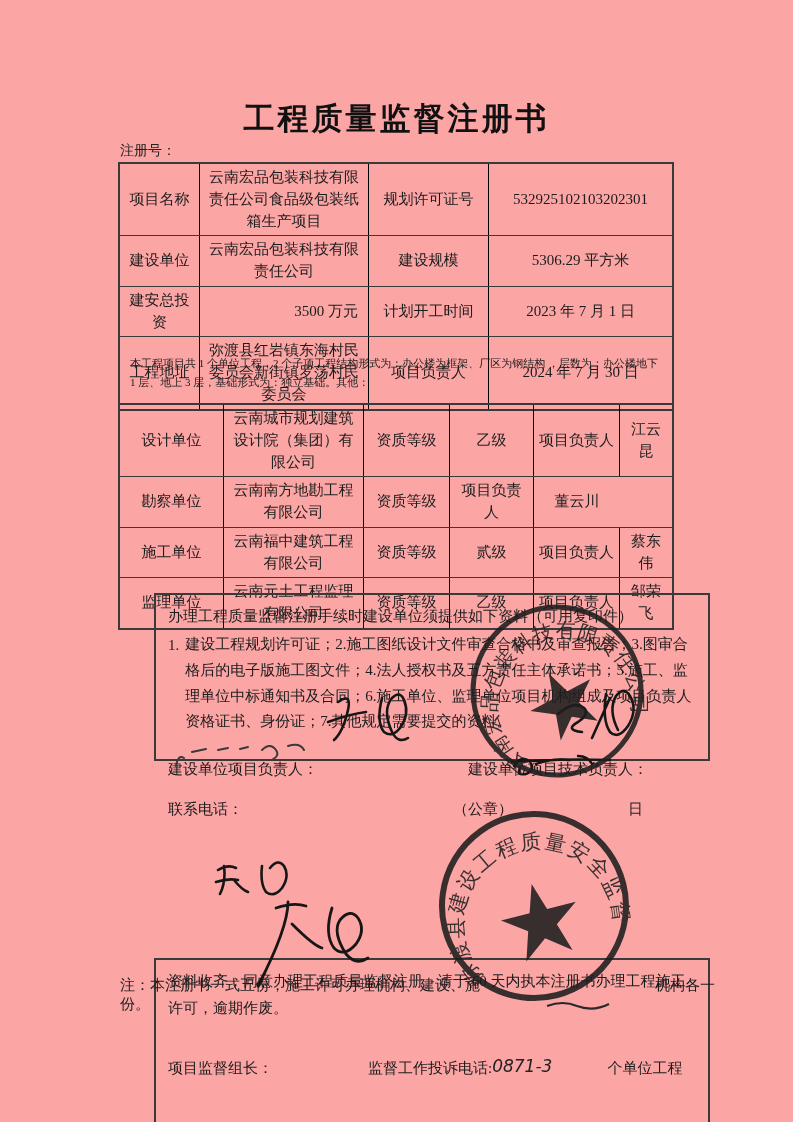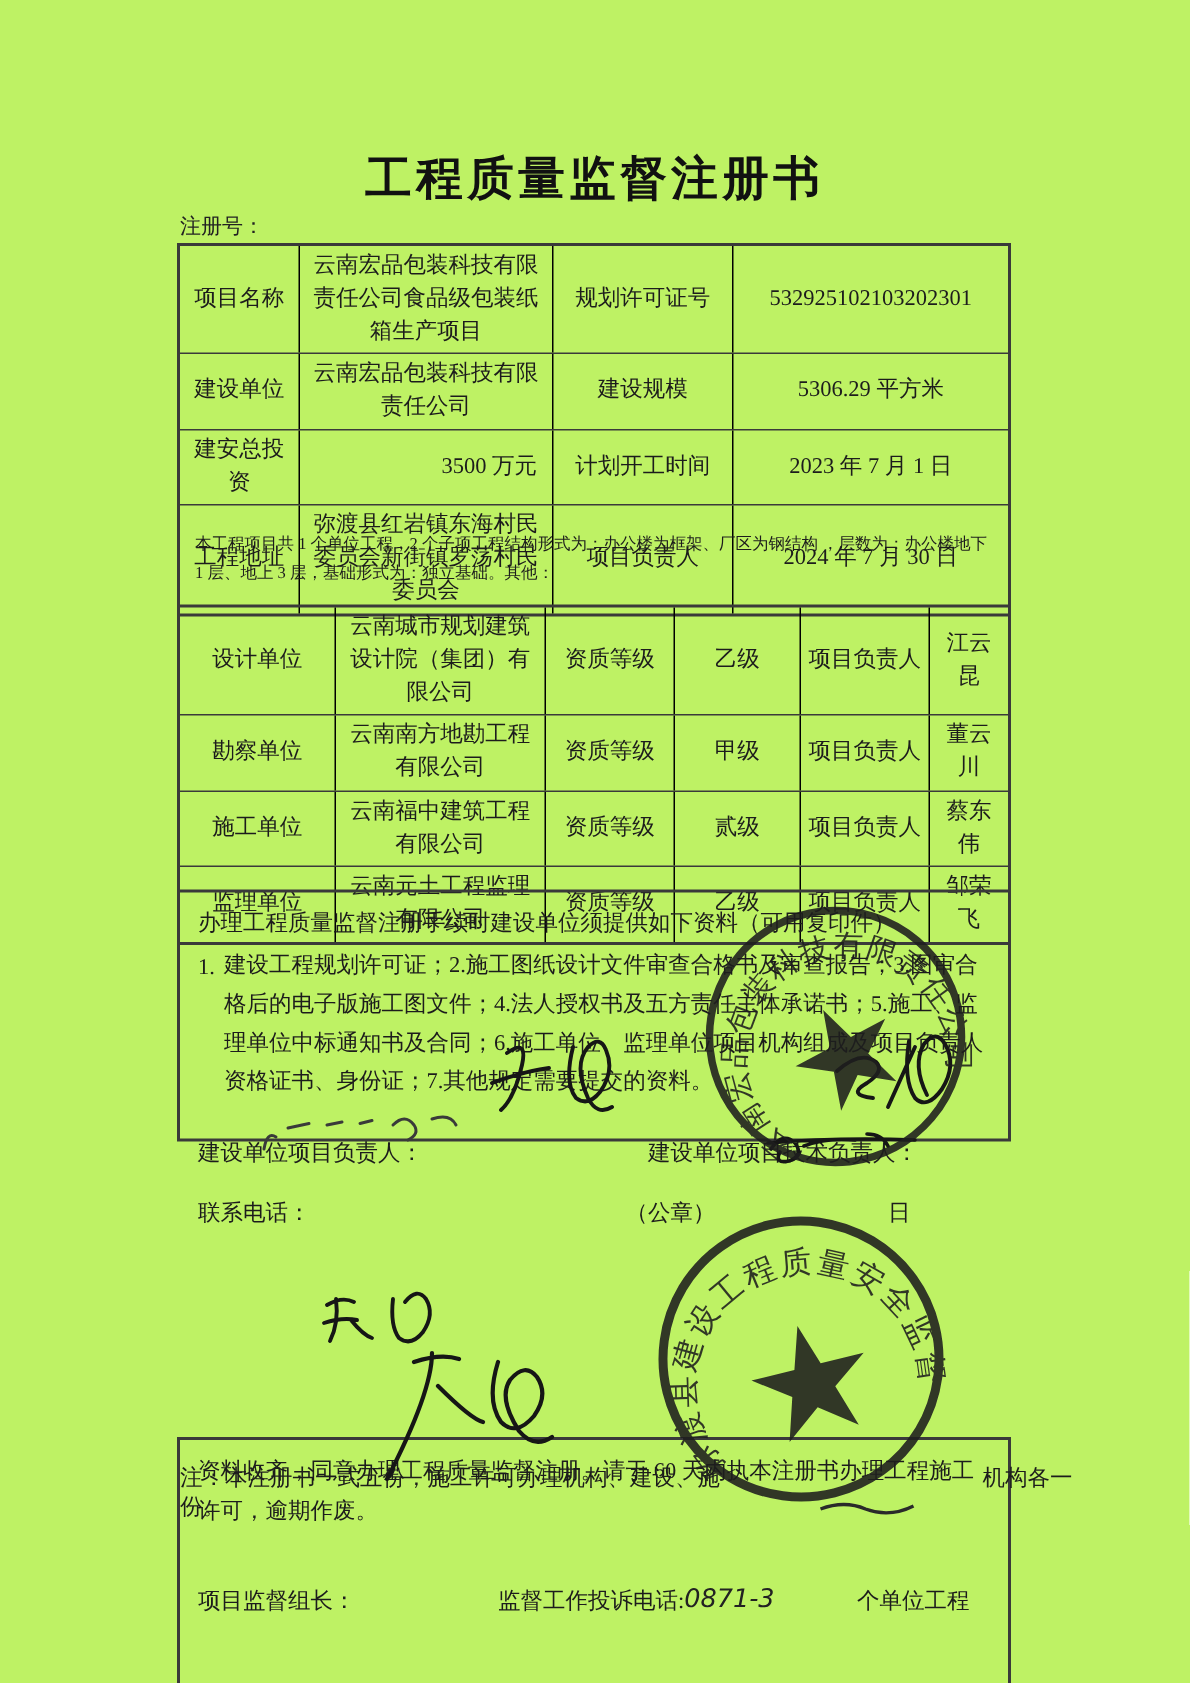--- a/index.html
+++ b/index.html
@@ -1,18 +1,18 @@
 <!DOCTYPE html>
 <html><head>
 <meta charset="utf-8">
 <style>
   * { margin:0; padding:0; box-sizing:border-box; }
   html,body { background:#ffffff; }
   body { font-family:"Liberation Serif","DejaVu Serif",serif; color:#1c1c1c; }
-  .sheet { position:relative; width:793px; height:1122px; background:#bef264; overflow:hidden; }
+  .sheet { position:relative; width:793px; height:1122px; background:#fca5a5; overflow:hidden;padding-left:36px; }
 
   .title { position:absolute; top:98px; left:0; width:793px; text-align:center;
            font-size:31px; font-weight:bold; letter-spacing:3px; color:#111; }
   .regno { position:absolute; top:142px; left:120px; font-size:14px; color:#222; }
 
   .tbl { position:absolute; left:118px; width:556px; border:2px solid #3a3a3a; background:transparent; }
   .rowA { display:grid; grid-template-columns:80px 169px 120px 1fr; }
   .rowB { display:grid; grid-template-columns:104px 140px 86px 84px 86px 1fr; }
   .row { border-bottom:1px solid #3a3a3a; }
   .row:last-child { border-bottom:none; }
@@ -86,21 +86,20 @@
       <div class="cell">云南城市规划建筑设计院（集团）有限公司</div>
       <div class="cell">资质等级</div>
       <div class="cell">乙级</div>
       <div class="cell">项目负责人</div>
       <div class="cell">江云昆</div>
     </div>
     <div class="row rowB" style="min-height:44px;">
       <div class="cell">勘察单位</div>
       <div class="cell">云南南方地勘工程有限公司</div>
       <div class="cell">资质等级</div>
-      <div class="cell">甲级</div>
       <div class="cell">项目负责人</div>
       <div class="cell">董云川</div>
     </div>
     <div class="row rowB" style="min-height:44px;">
       <div class="cell">施工单位</div>
       <div class="cell">云南福中建筑工程有限公司</div>
       <div class="cell">资质等级</div>
       <div class="cell">贰级</div>
       <div class="cell">项目负责人</div>
       <div class="cell">蔡东伟</div>

